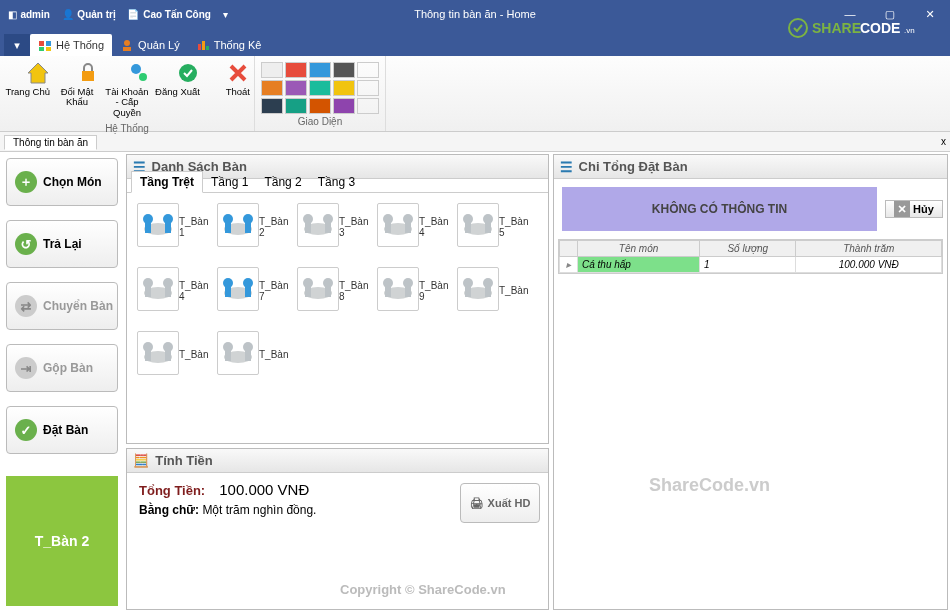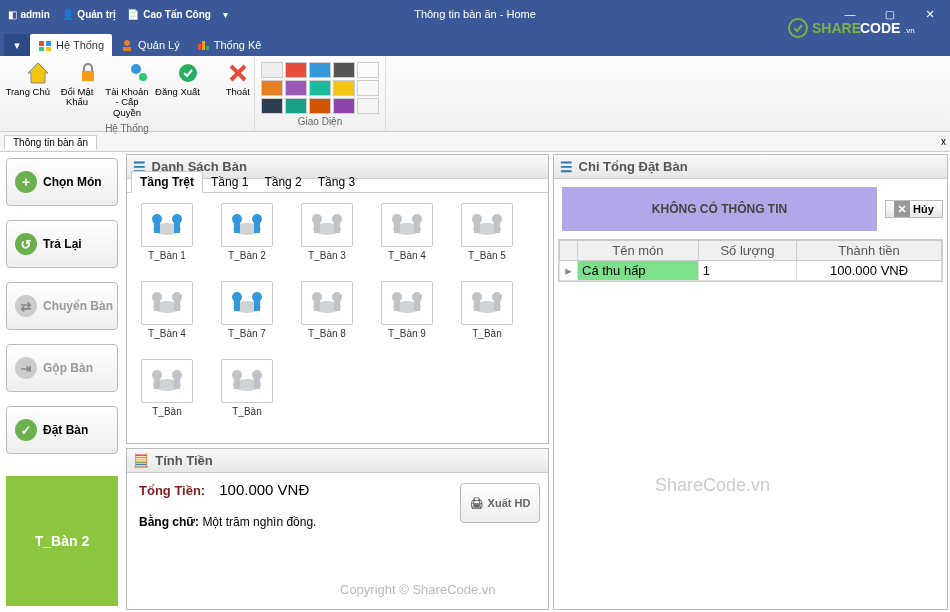--- a/index.html
+++ b/index.html
@@ -50,48 +50,48 @@
 .middle { flex: 1; display: flex; flex-direction: column; gap: 4px; }
 .panel { border: 1px solid #bbb; background: #fff; }
 .panel-head { height: 24px; background: linear-gradient(#f9f9f9,#e6e6e6); border-bottom: 1px solid #ccc; display: flex; align-items: center; gap: 6px; padding: 0 6px; font-weight: bold; font-size: 13px; color: #555; }
 .list-ico { color: #2a7ab0; font-size: 14px; }
 
 .floor-tabs { height: 14px; display: flex; align-items: flex-end; border-bottom: 1px solid #ccc; padding-left: 4px; }
 .floor-tabs div { padding: 3px 8px; font-size: 12px; cursor: pointer; }
 .floor-tabs div.active { border: 1px solid #ccc; border-bottom: 1px solid #fff; background: #fff; position: relative; top: 1px; font-weight: bold; }
 
 .table-grid { padding: 10px; display: flex; flex-wrap: wrap; gap: 20px 20px; align-content: flex-start; height: 250px; }
-.table-item { width: 60px; display: flex; flex-direction: column; align-items: center; cursor: pointer; }
+.table-item { width: 60px; display: flex; flex-direction: row; align-items: center; cursor: pointer; }
 .table-item .box { width: 52px; height: 44px; border: 1px solid #ccc; border-radius: 2px; display: flex; align-items: center; justify-content: center; }
 .table-item .box svg { width: 40px; height: 36px; }
 .table-item span { font-size: 10px; margin-top: 3px; color: #333; }
 
 .calc-panel { flex: 1; display: flex; }
 .calc-left { flex: 1; padding: 8px 12px; }
 .calc-left .total-line { display: flex; gap: 14px; align-items: baseline; }
 .calc-left .total-line .lbl { color: #7f1d1d; font-weight: bold; font-size: 13px; }
 .calc-left .total-line .val { font-size: 15px; }
-.calc-left .text-line { margin-top: 17px; font-size: 12px; }
+.calc-left .text-line { margin-top: 5px; font-size: 12px; }
 .export-btn { width: 80px; height: 40px; margin: 10px 8px 0 0; border: 1px solid #bbb; border-radius: 4px; background: linear-gradient(#fff,#eee); display: flex; align-items: center; justify-content: center; gap: 4px; cursor: pointer; font-size: 11px; font-weight: bold; color: #666; }
 
 
 .rightcol { width: 395px; display: flex; flex-direction: column; }
 .info-box { margin: 4px; height: 44px; background: #b0a8e8; display: flex; align-items: center; justify-content: center; color: #444; font-weight: bold; font-size: 12px; flex: 1; }
 .info-row { display: flex; gap: 4px; padding: 4px; align-items: center; }
 .cancel-btn { width: 58px; border: 1px solid #bbb; background: linear-gradient(#fff,#e8e8e8); display: flex; align-items: center; justify-content: center; gap: 3px; font-weight: bold; font-size: 11px; cursor: pointer; }
 .cancel-btn .x { background: #999; color: #fff; width: 16px; height: 16px; display: flex; align-items: center; justify-content: center; font-size: 11px; }
 
 .detail-table { border: 1px solid #ccc; margin: 0 4px; }
-.detail-table table { width: 100%; border-collapse: collapse; font-size: 13px; }
+.detail-table table { width: 100%; border-collapse: collapse; font-size: 10px; font-style: italic; }
 .detail-table th { background: #f0f0f0; border: 1px solid #ccc; padding: 2px; font-weight: normal; color: #555; }
 .detail-table td { border: 1px solid #ddd; padding: 2px 4px; }
 .detail-table .row-sel td:nth-child(2) { background: #7de08a; }
 .detail-table .idx { width: 18px; text-align: center; color: #888; }
 
-.wm-sharecode { position: absolute; color: #ccc; font-size: 18px; font-weight: normal; pointer-events: none; }
+.wm-sharecode { position: absolute; color: #ccc; font-size: 18px; font-weight: bold; pointer-events: none; }
 .wm1 { right: 180px; top: 475px; }
 .wm2 { left: 340px; top: 582px; color: #bbb; font-size: 13px; }
 </style>
 </head>
 <body>
 
 <div class="titlebar">
   <div class="left-items">
     <span>◧ <b>admin</b></span>
     <span>👤 <b>Quản trị</b></span>
@@ -430,21 +430,21 @@
             <span>Hủy</span>
           </div>
       </div>
       <div class="detail-table">
         <table>
           <thead>
               <tr>
             <th style="width:18px"></th>
             <th>Tên món</th>
             <th>Số lượng</th>
-            <th>Thành tiền</th>
+            <th>Thành trăm</th>
           </tr>
             </thead>
           <tbody id="detail-body">
               <tr class="row-sel">
                 <td class="idx">▸</td>
                 <td>Cá thu hấp</td>
                 <td>1</td>
                 <td style="text-align:center">100.000 VNĐ</td>
               </tr>
             </tbody>

